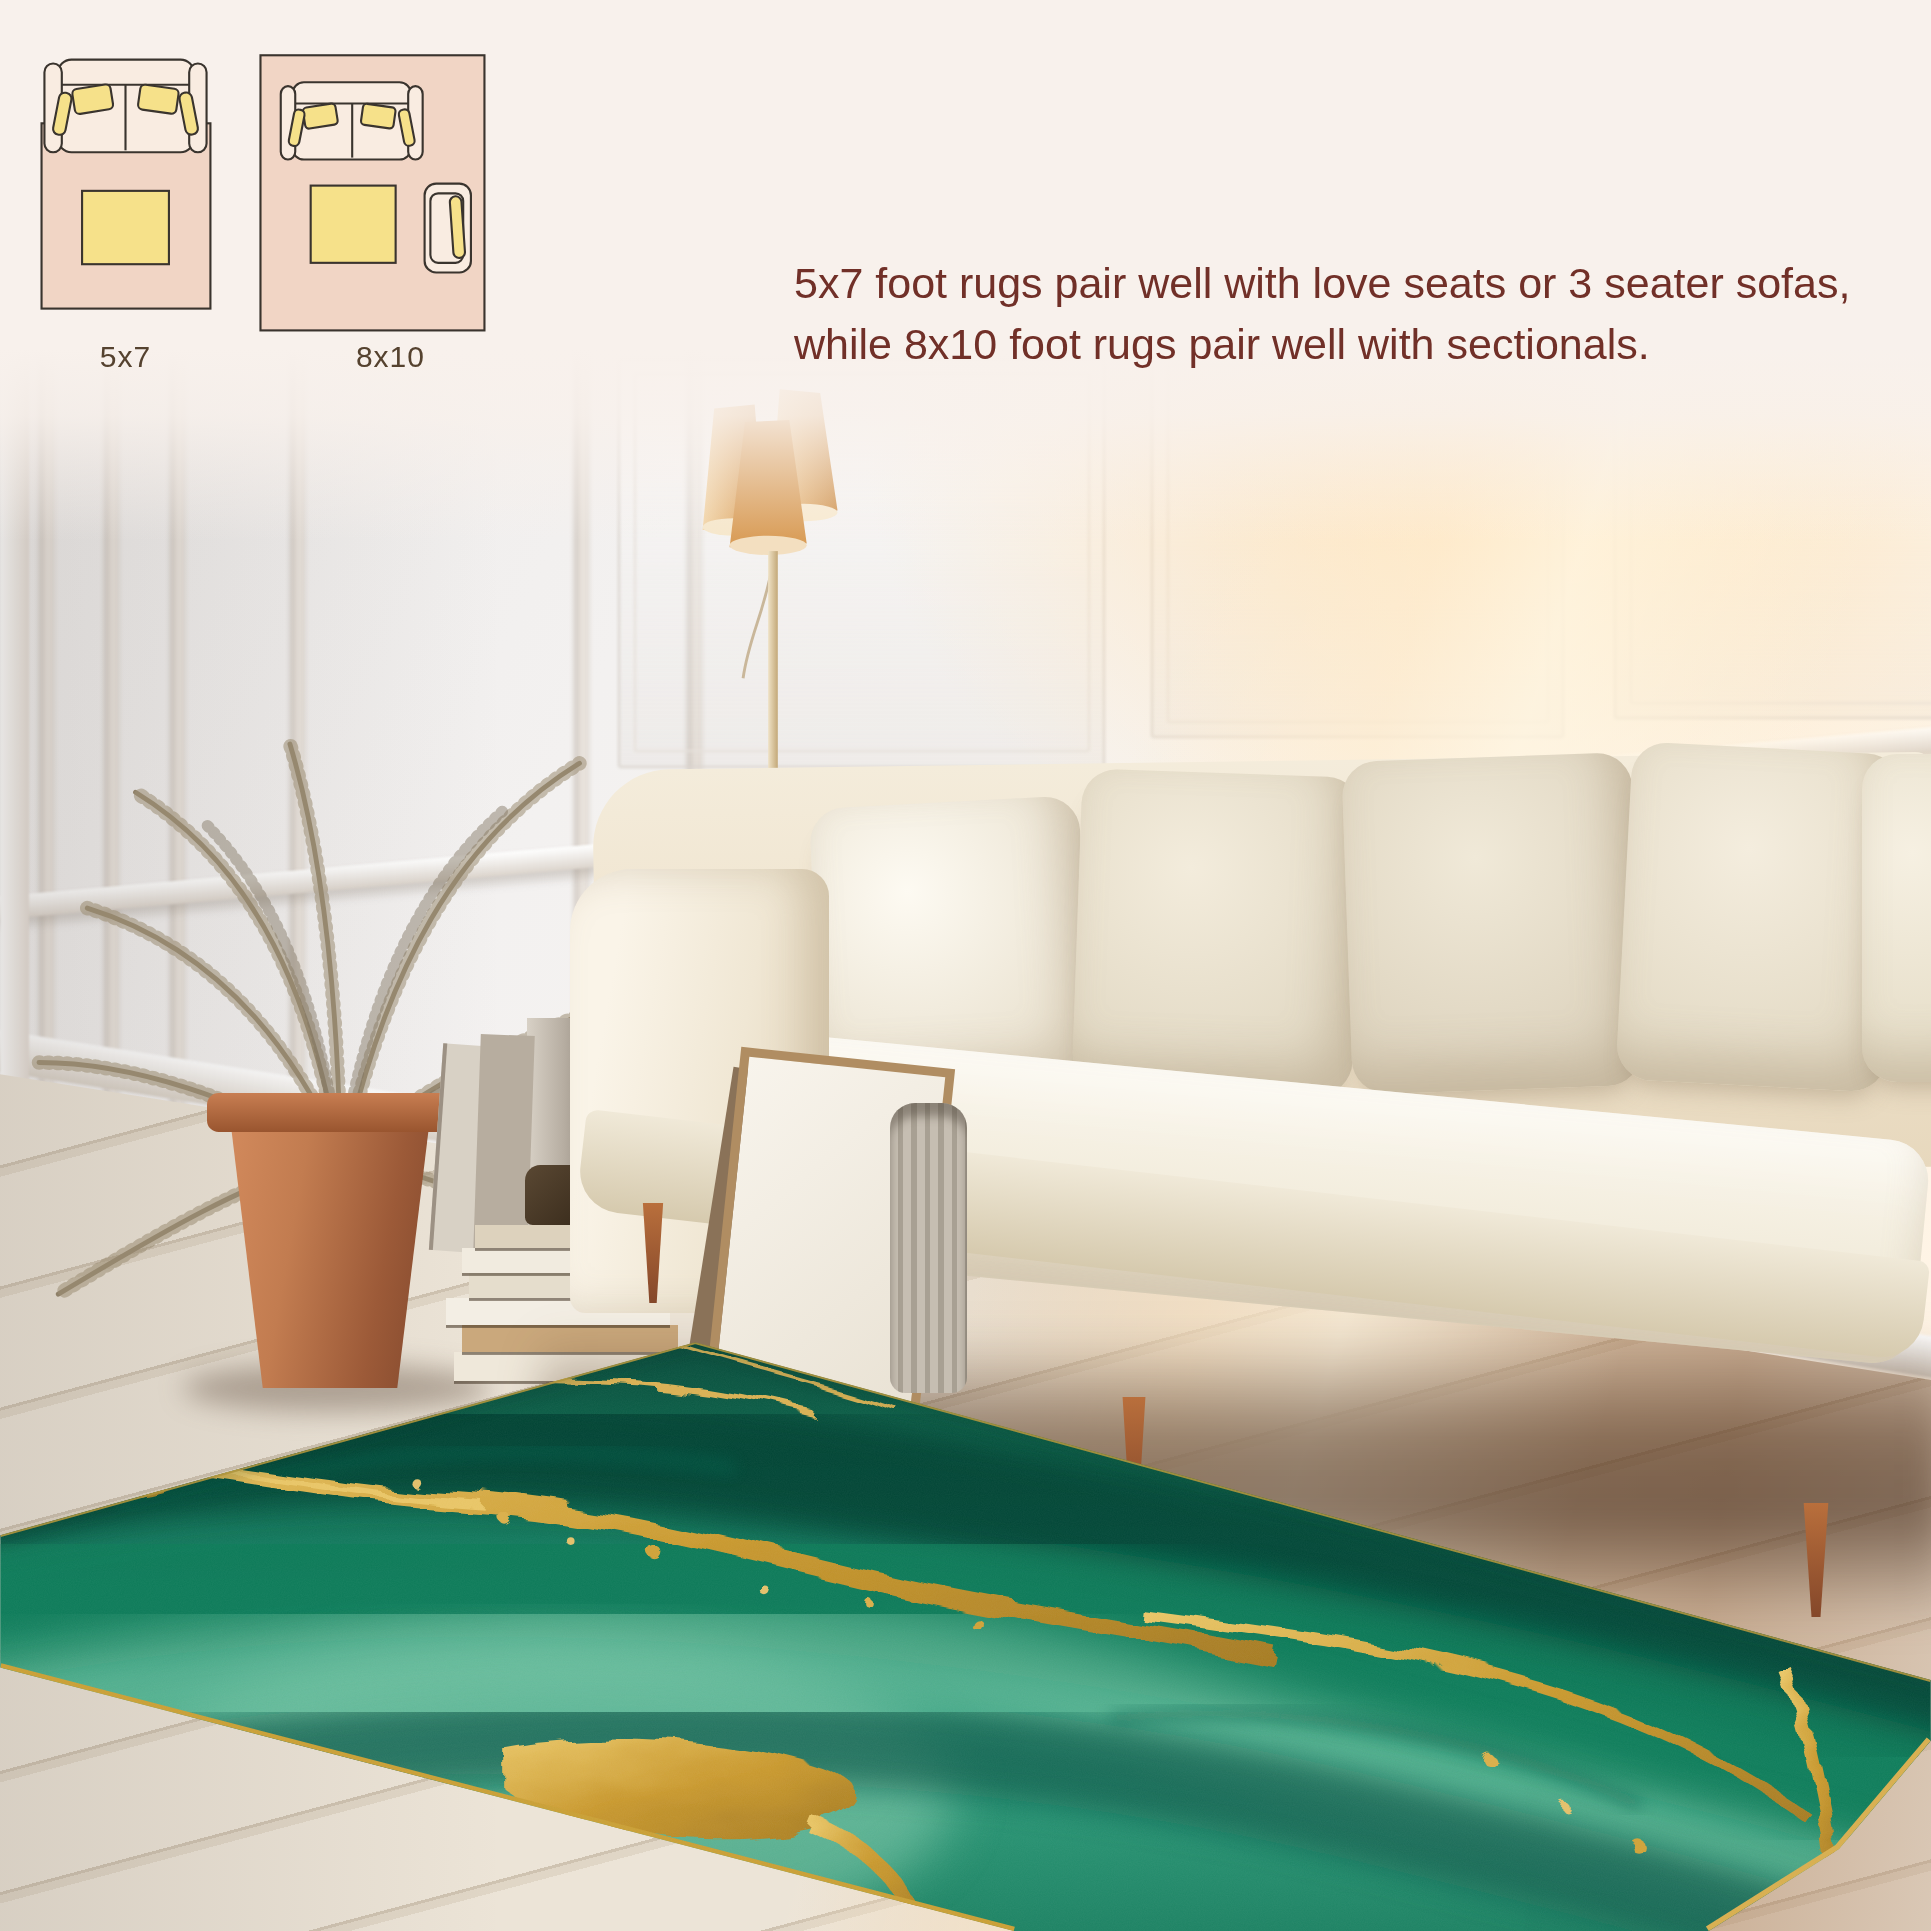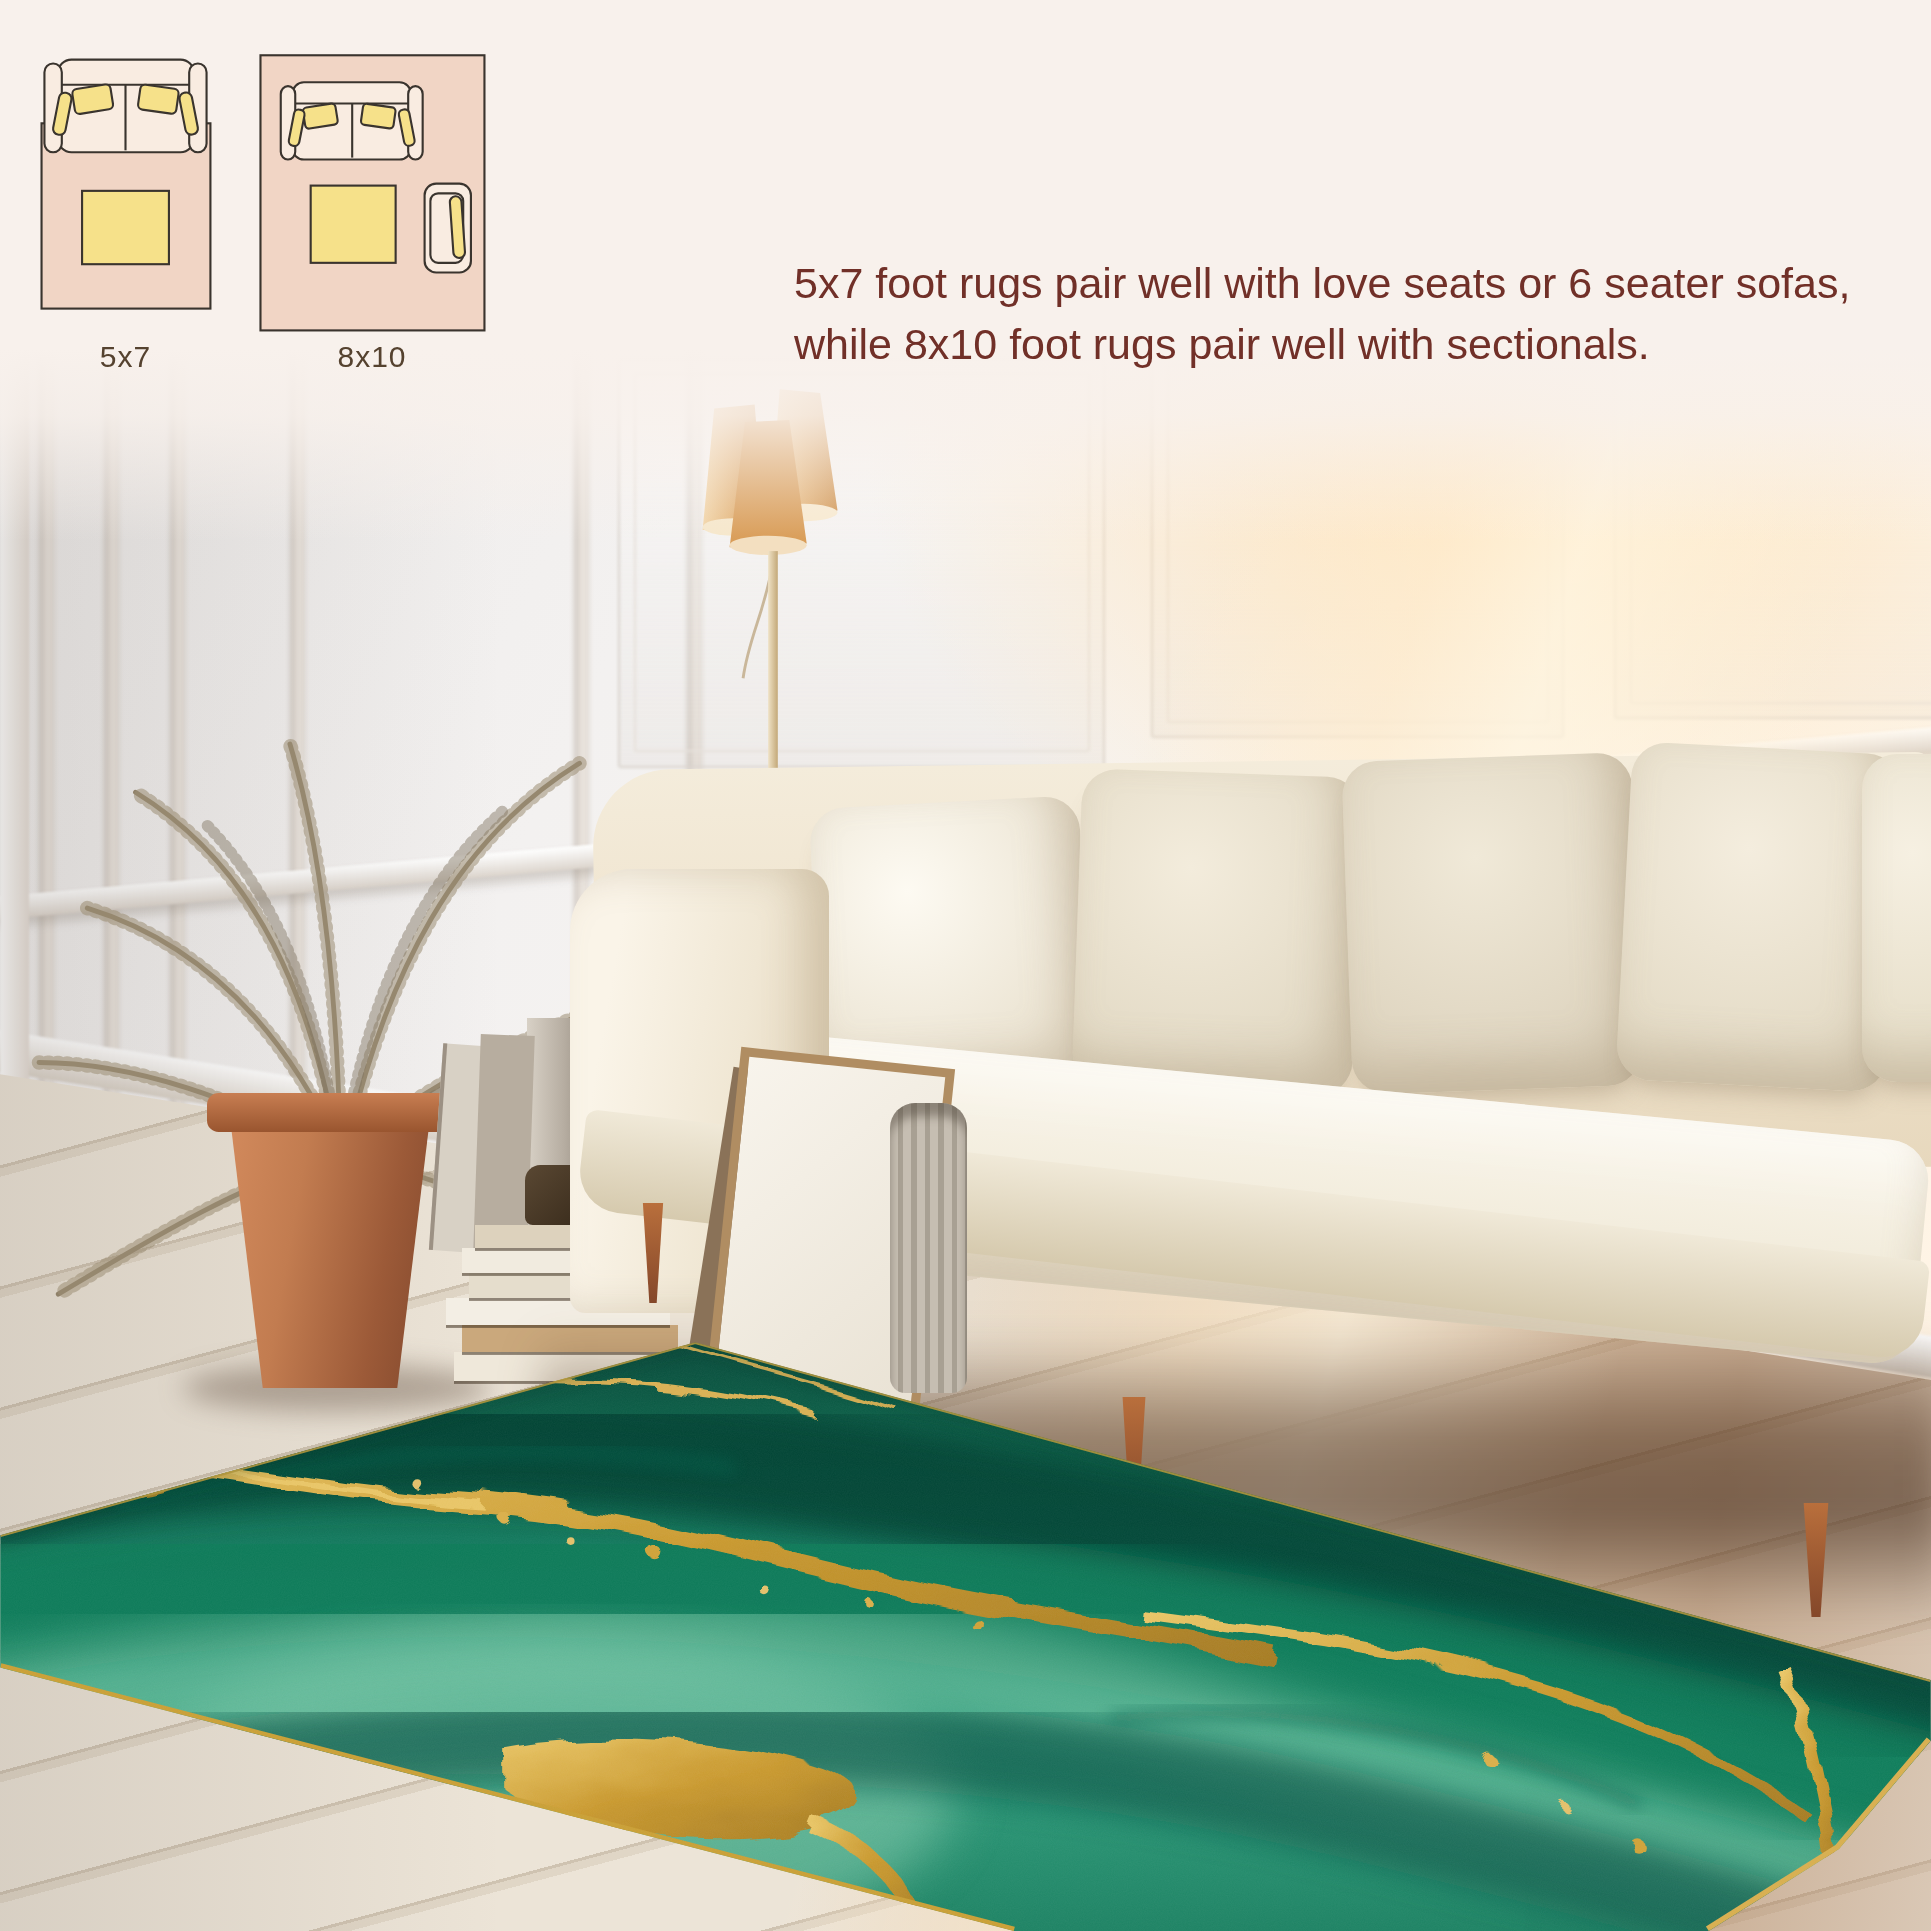--- a/index.html
+++ b/index.html
@@ -306,21 +306,21 @@
         </g>
         <polyline points="0,1230 720,1030 2000,1380" stroke="#032e25" stroke-width="6" fill="none" opacity=".5" filter="url(#soft8)"></polyline>
         <rect x="0" y="1000" width="2000" height="660" filter="url(#grain)"></rect>
       </g>
     </svg>
 
     <div id="fade-top"></div>
   </div>
 
   <div id="banner">
-    <p id="subtext">5x7 foot rugs pair well with love seats or 6 seater sofas, while 8x10 foot rugs pair well with sectionals.</p>
+    <p id="subtext">5x7 foot rugs pair well with love seats or 3 seater sofas, while 8x10 foot rugs pair well with sectionals.</p>
 
     <svg class="diagram" style="left:29px;top:46px;" width="193" height="282" viewBox="0 0 200 292">
       <g stroke="#3a342e" stroke-width="2.2">
         <rect x="13" y="80" width="175" height="192" fill="#f1d5c5"></rect>
         <g fill="#f9ece1">
           <rect x="30" y="14" width="141" height="96" rx="14"></rect>
           <line x1="33" y1="40" x2="168" y2="40"></line>
           <line x1="100" y1="40" x2="100" y2="108"></line>
           <rect x="16" y="18" width="18" height="92" rx="9"></rect>
           <rect x="166" y="18" width="18" height="92" rx="9"></rect>
@@ -353,16 +353,16 @@
           </g>
         </g>
         <rect x="67" y="157" width="88" height="80" fill="#f6e18a"></rect>
         <g fill="#f9ece1">
           <rect x="185" y="155" width="48" height="92" rx="12"></rect>
           <rect x="191" y="165" width="34" height="72" rx="8"></rect>
           <rect x="213" y="168" width="12" height="64" rx="6" fill="#f6e18a" transform="rotate(-4 219 200)"></rect>
         </g>
       </g>
     </svg>
-    <div class="dlabel" style="left:319px;top:340px;width:106px;">8x10</div>
+    <div class="dlabel" style="left:319px;top:340px;width:106px;text-align:right;">8x10</div>
   </div>
 </div>
 
 
 </body></html>

